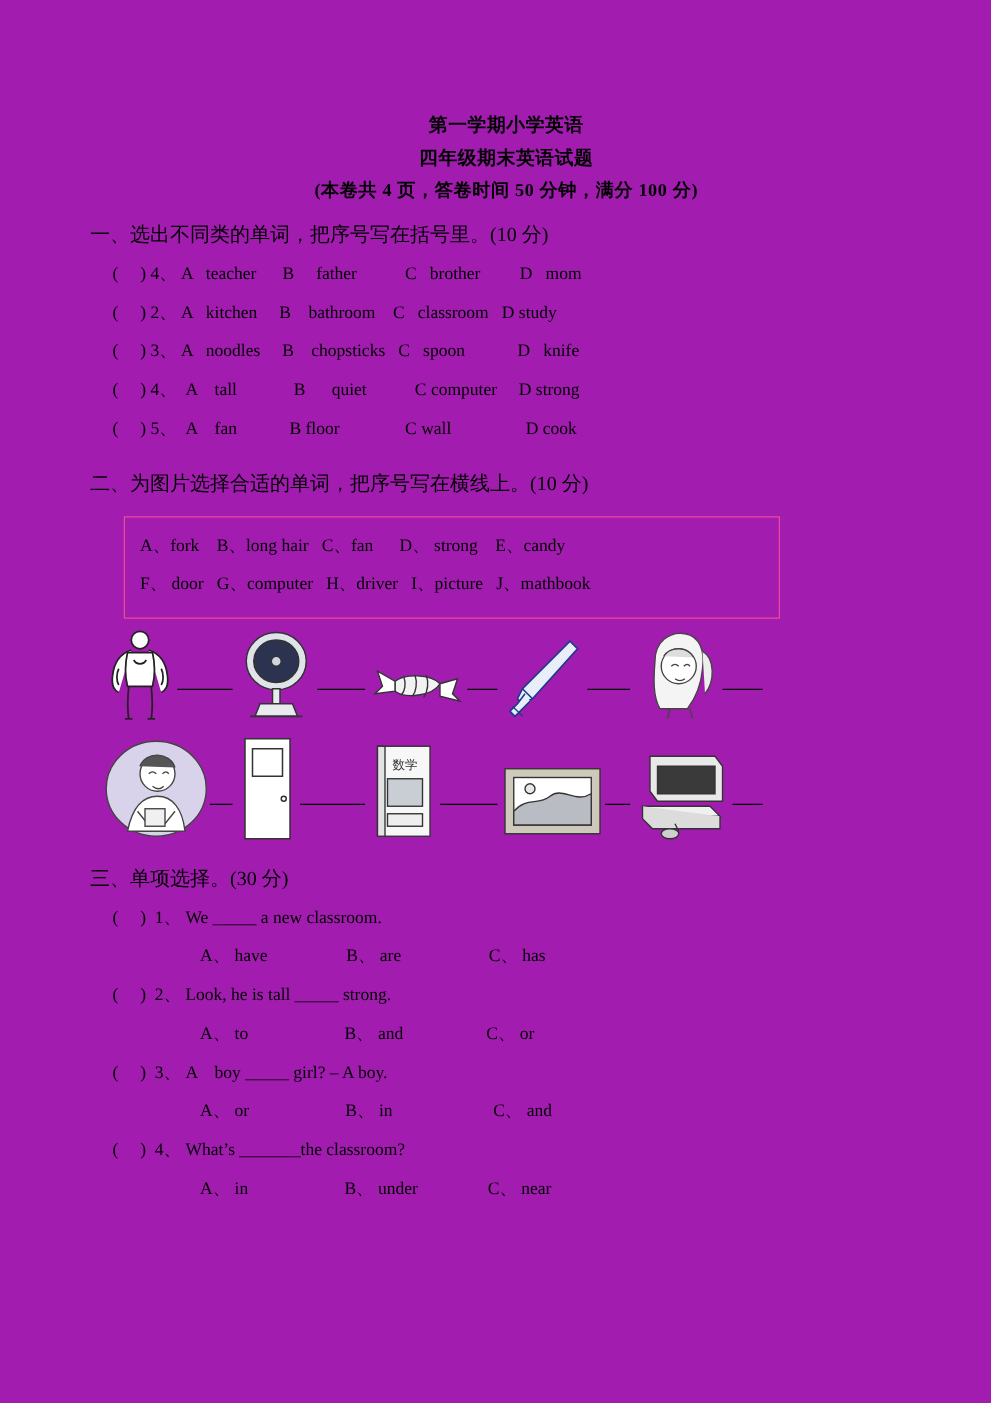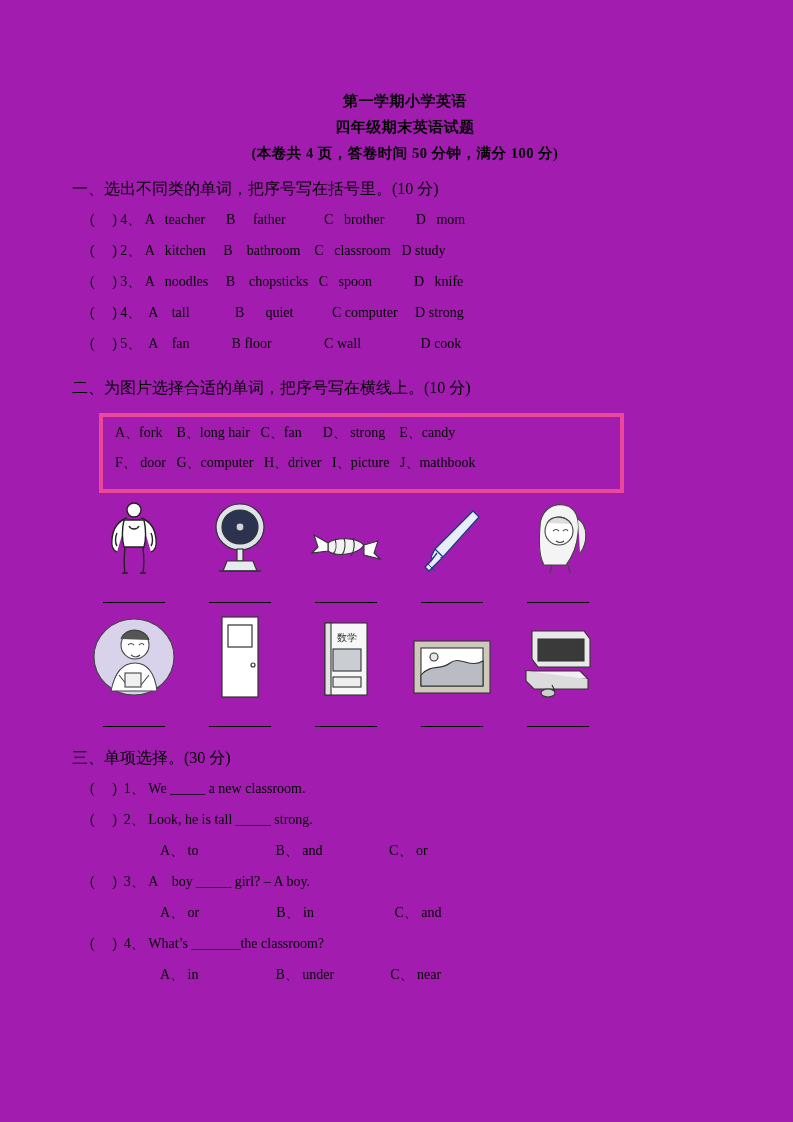--- a/index.html
+++ b/index.html
@@ -44,43 +44,43 @@
     font-size: 14px;
     line-height: 31px;
     white-space: pre;
   }
   .indent1 { padding-left: 18px; }
   .indent2 { padding-left: 18px; }
   .wordbox {
     margin-top: 10px;
     margin-left: 27px;
     width: 525px;
-    border: 4px solid #ec4899;
+    border: 1px solid #ec4899;
     box-sizing: border-box;
-    padding: 1px 12px 11px 12px;
+    padding: 9px 12px 11px 12px;
   }
   .wordbox .wb-line {
     font-size: 14px;
     line-height: 30px;
     white-space: pre;
   }
   .pic-grid {
     margin-top: 4px;
   }
   .pic-row {
     display: flex;
     justify-content: flex-start;
     align-items: flex-end;
     margin-left: 10px;
   }
   .pic-cell {
     width: 104px;
     margin-right: 2px;
     display: flex;
-    flex-direction: column;
+    flex-direction: row;
     align-items: center;
   }
   .pic-img {
     height: 78px;
     display: flex;
     align-items: flex-end;
     justify-content: center;
   }
   .blank-line {
     width: 62px;
@@ -291,20 +291,21 @@
           <div class="blank-line"></div>
         </div>
 
       </div>
     </div>
 
     <div class="section-head sec3">三、单项选择。(30 分)</div>
     <div class="indent2">
 
       <div class="q-row">(     )  1、 We _____ a new classroom.</div>
+      <div class="opt-row">A、 have                  B、 are                    C、 has</div>
 
       <div class="q-row">(     )  2、 Look, he is tall _____ strong.</div>
       <div class="opt-row">A、 to                      B、 and                   C、 or</div>
 
       <div class="q-row">(     )  3、 A    boy _____ girl? – A boy.</div>
       <div class="opt-row">A、 or                      B、 in                       C、 and</div>
 
       <div class="q-row">(     )  4、 What’s _______the classroom?</div>
       <div class="opt-row">A、 in                      B、 under                C、 near</div>
 

